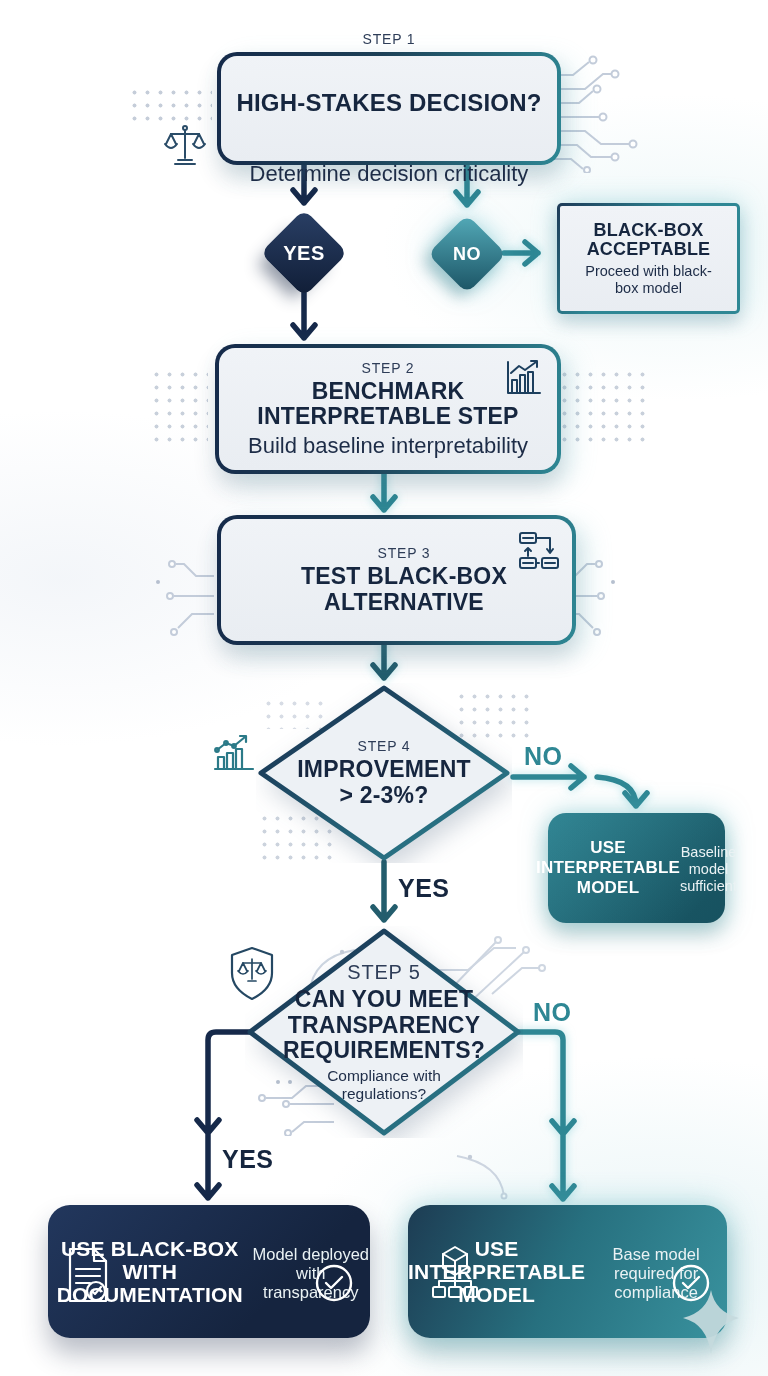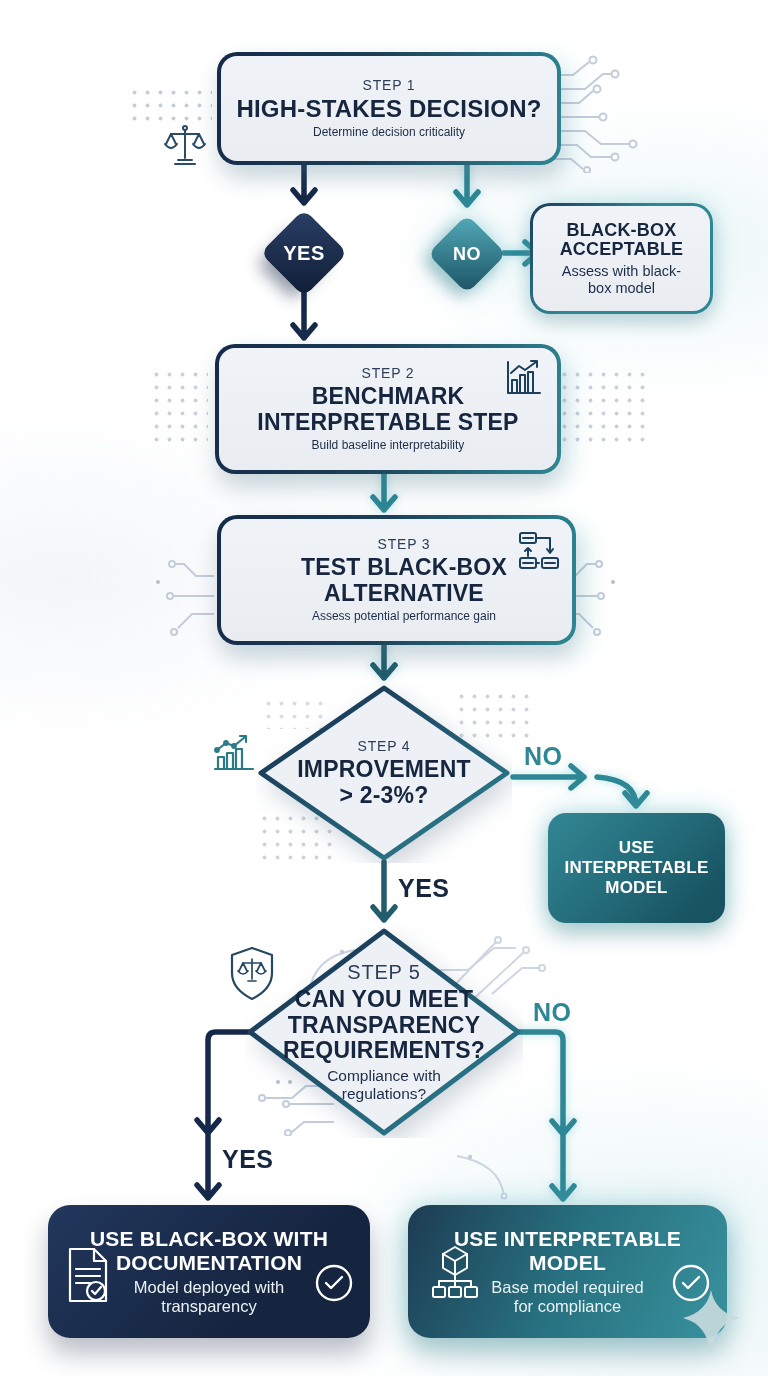--- a/index.html
+++ b/index.html
@@ -21,25 +21,25 @@
   .gbox{
     border:4px solid transparent;border-radius:20px;text-align:center;
     background:
       linear-gradient(180deg,#f0f3f7,#e9edf2) padding-box,
       linear-gradient(100deg,#152a4a 0%,#1d4057 45%,#2e8794 100%) border-box;
     box-shadow:0 14px 22px rgba(40,60,90,.16), 12px 8px 26px rgba(110,190,200,.20);
     display:flex;flex-direction:column;justify-content:center;align-items:center;
   }
   .steplab{font-size:14px;color:#2e3d58;letter-spacing:.8px;font-weight:500;margin-bottom:3px;}
   .title{font-weight:800;color:#16263f;font-size:24px;line-height:1.1;letter-spacing:.2px;}
-  .sub{font-size:12px;color:#1d2c47;margin-top:4px;line-height:1.15;}
+  .sub{font-size:22px;color:#1d2c47;margin-top:4px;line-height:1.15;}
   
   .fillbox{
     border-radius:22px;color:#fff;text-align:center;
-    display:flex;flex-direction:column;justify-content:center;align-items:center;
+    display:flex;flex-direction:row;justify-content:center;align-items:center;
   }
   .fillbox .title{color:#fff;}
   .fillbox .sub{color:#eaf2f4;}
   .navyfill{background:linear-gradient(135deg,#22375d 0%,#15243f 70%);box-shadow:0 16px 26px rgba(25,40,70,.30);}
   .tealfill{background:linear-gradient(115deg,#1d3c53 0%,#27707f 48%,#39929e 100%);
     box-shadow:0 0 30px rgba(90,185,195,.45), 0 16px 26px rgba(30,90,100,.28);}
   .tealfill-sm{background:linear-gradient(135deg,#35899735 , transparent) , linear-gradient(135deg,#318593 0%,#175260 85%);
     box-shadow:0 0 26px rgba(90,185,195,.5), 0 12px 20px rgba(30,90,100,.25);}
   
   .mini-d{display:flex;align-items:center;justify-content:center;}
@@ -188,60 +188,59 @@
     <path class="ct glow" d="M504 253 L538 253 M525 242 L538 253 L525 264"></path>
     <path class="ct glow" d="M384 466 L384 510 M373 497 L384 510 L395 497"></path>
     <path class="ctd glow" d="M384 637 L384 678 M373 665 L384 678 L395 665"></path>
     <path class="ct glow" d="M513 777 L584 777 M571 766 L584 777 L571 788"></path>
     <path class="ct glow" d="M597 777 Q636 780 636 806 M625 793 L636 806 L647 793"></path>
     <path class="ctd" d="M384 862 L384 920 M373 907 L384 920 L395 907"></path>
     <path class="cn" d="M249 1032 L216 1032 Q208 1032 208 1040 L208 1198 M197 1120 L208 1133 L219 1120 M197 1185 L208 1198 L219 1185"></path>
     <path class="ct glow" d="M519 1032 L555 1032 Q563 1032 563 1040 L563 1199 M552 1121 L563 1134 L574 1121 M552 1186 L563 1199 L574 1186"></path>
   </svg>
 
-  <div class="gbox abs" style="left:217px;top:52px;width:336px;height:105px;">
+  <div class="gbox abs" style="left:217px;top:52px;width:336px;height:105px;gap:40px;">
     <div class="steplab">STEP 1</div>
     <div class="title" style="font-size:24px;">HIGH-STAKES DECISION?</div>
     <div class="sub">Determine decision criticality</div>
   </div>
 
   <div class="mini-d mini-navy abs" style="left:273px;top:222px;width:62px;height:62px;">
     <div class="mini-rot"></div>
     <span style="font-size:20px;">YES</span>
   </div>
   <div class="mini-d mini-teal abs" style="left:439px;top:226px;width:56px;height:56px;">
     <div class="mini-rot"></div>
     <span style="font-size:18px;">NO</span>
   </div>
 
-  <div class="gbox abs" style="left:530px;top:203px;width:177px;height:105px;border-radius:20px;border-width:3px;
+  <div class="gbox abs" style="left:557px;top:203px;width:177px;height:105px;border-radius:5px;border-width:3px;
               background:linear-gradient(180deg,#f0f3f7,#e9edf2) padding-box,linear-gradient(130deg,#1d3a57 0%,#2e8794 45%) border-box;
               box-shadow:0 0 24px rgba(90,185,195,.4),0 10px 16px rgba(40,60,90,.15);">
     <div class="title" style="font-size:18px;max-width:150px;">BLACK-BOX ACCEPTABLE</div>
-    <div class="sub" style="font-size:14.5px;max-width:140px;margin-top:3px;">Assess with black-box model</div>
+    <div class="sub" style="font-size:14.5px;max-width:140px;margin-top:3px;">Proceed with black-box model</div>
   </div>
 
   <div class="gbox abs" style="left:215px;top:344px;width:338px;height:122px;">
     <div class="steplab">STEP 2</div>
     <div class="title" style="font-size:23px;max-width:308px;">BENCHMARK INTERPRETABLE STEP</div>
     <div class="sub">Build baseline interpretability</div>
     <svg class="abs" style="right:14px;top:12px;" width="38" height="36" viewBox="0 0 38 36" fill="none" stroke="#1d3f5e" stroke-width="2" stroke-linecap="round" stroke-linejoin="round">
       <path d="M3 2 v31 h32"></path>
       <rect x="7" y="20" width="5" height="13"></rect>
         <rect x="15" y="15" width="5" height="18"></rect>
         <rect x="23" y="12" width="5" height="21"></rect>
       <path d="M6 13 l8 -7 l6 4 l11 -8"></path>
         <path d="M26 1 h6 v6"></path>
     </svg>
   </div>
 
   <div class="gbox abs" style="left:217px;top:515px;width:336px;height:122px;padding-left:15px;">
     <div class="steplab">STEP 3</div>
     <div class="title" style="font-size:23px;max-width:308px;">TEST BLACK-BOX ALTERNATIVE</div>
-    <div class="sub">Assess potential performance gain</div>
     <svg class="abs" style="right:12px;top:12px;" width="42" height="40" viewBox="0 0 42 40" fill="none" stroke="#1d3f5e" stroke-width="2" stroke-linecap="round" stroke-linejoin="round">
       <rect x="2" y="2" width="16" height="10" rx="2"></rect>
         <path d="M5 7 h10"></path>
       <rect x="24" y="27" width="16" height="10" rx="2"></rect>
         <path d="M27 32 h10"></path>
       <rect x="2" y="27" width="16" height="10" rx="2"></rect>
         <path d="M5 32 h10"></path>
       <path d="M18 7 h14 v14 M29 18 l3 4 l3 -4"></path>
       <path d="M10 25 v-8 M7 20 l3 -3 l3 3"></path>
       <path d="M19 32 h4" stroke-dasharray="2 3"></path>
@@ -261,20 +260,21 @@
     <div class="steplab">STEP 4</div>
     <div class="title">IMPROVEMENT</div>
     <div class="title">&gt; 2-3%?</div>
   </div>
 
   <div class="lbl lbl-teal abs" style="left:524px;top:742px;">NO</div>
   <div class="lbl lbl-navy abs" style="left:398px;top:874px;">YES</div>
 
   <div class="fillbox tealfill-sm abs" style="left:548px;top:813px;width:177px;height:110px;border-radius:18px;">
     <div class="title" style="font-size:17px;max-width:150px;line-height:1.18;">USE INTERPRETABLE MODEL</div>
+    <div class="sub" style="font-size:14.5px;max-width:140px;margin-top:3px;">Baseline model sufficient</div>
   </div>
 
   <svg class="abs" style="left:245px;top:926px;" width="278" height="212" viewBox="0 0 278 212">
     <defs>
       <linearGradient id="g5" x1="0" y1="0" x2="1" y2="1">
         <stop offset="0" stop-color="#16294a"></stop>
           <stop offset="1" stop-color="#2e8794"></stop>
       </linearGradient>
     </defs>
     <polygon points="139,5 273,106 139,207 5,106" fill="#edf1f5" stroke="url(#g5)" stroke-width="5" stroke-linejoin="round" style="filter:drop-shadow(6px 10px 12px rgba(40,70,100,.22));"></polygon>

